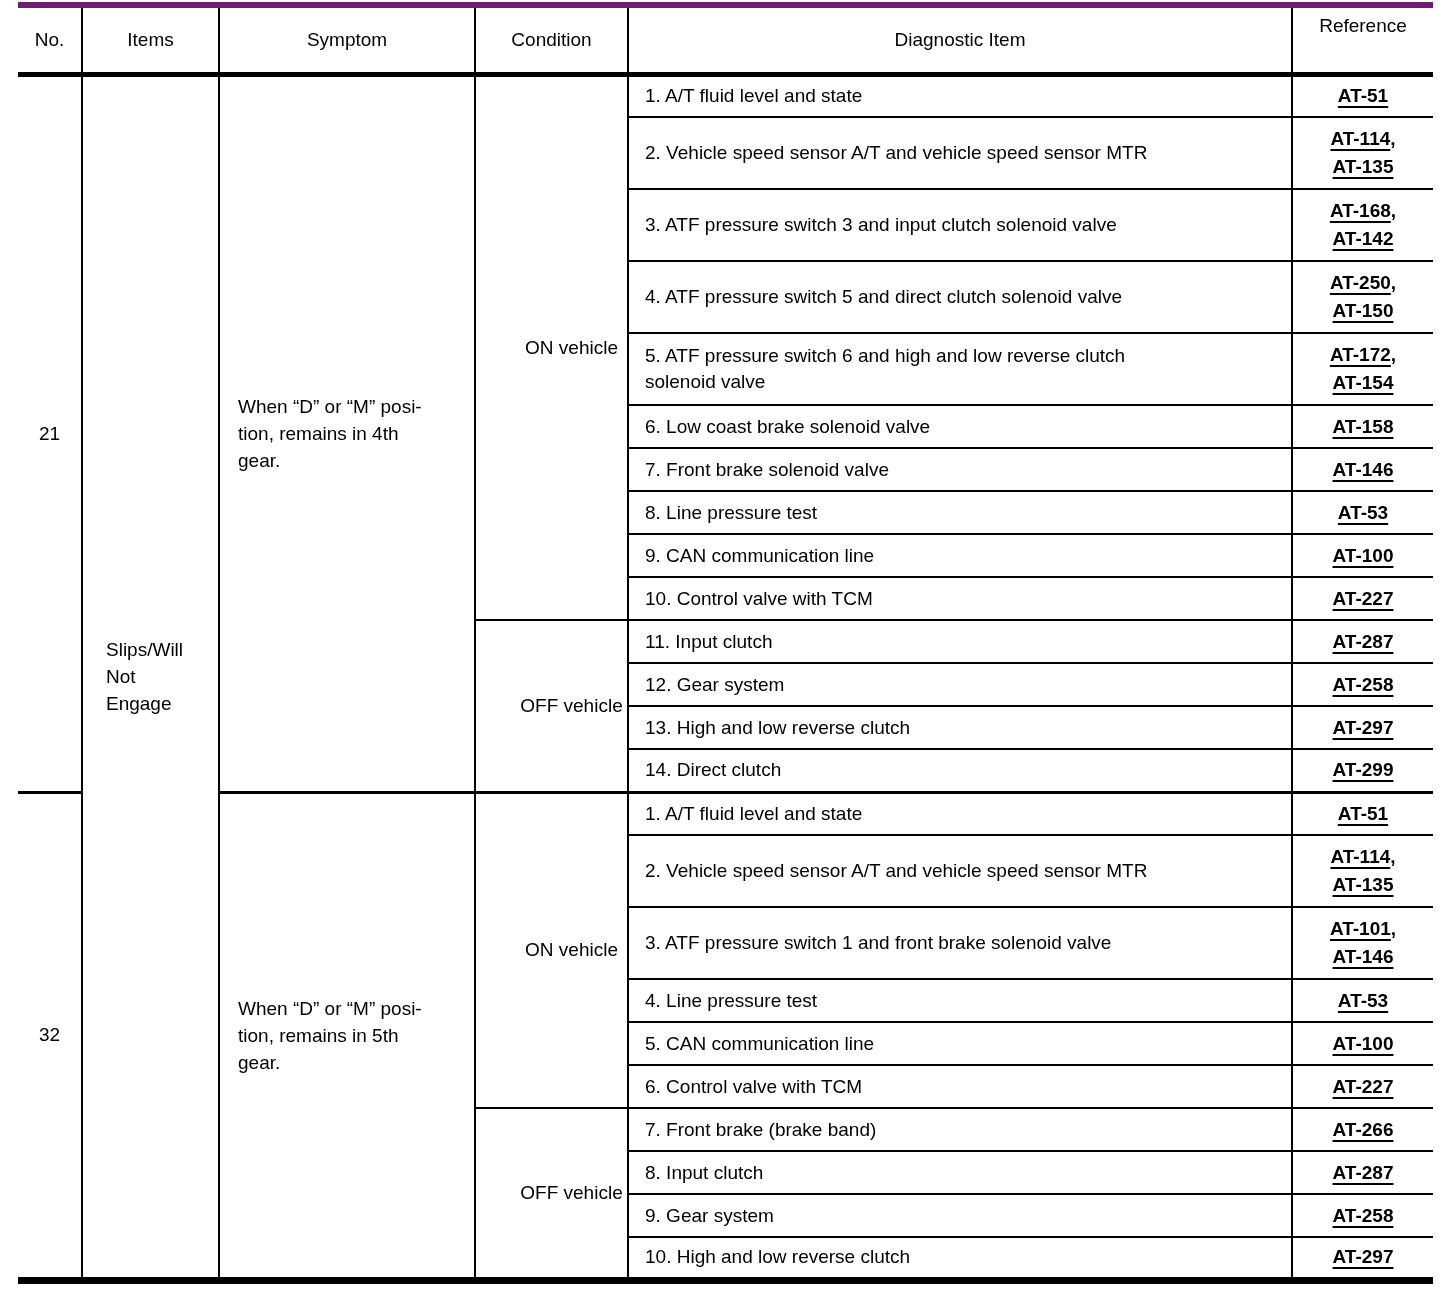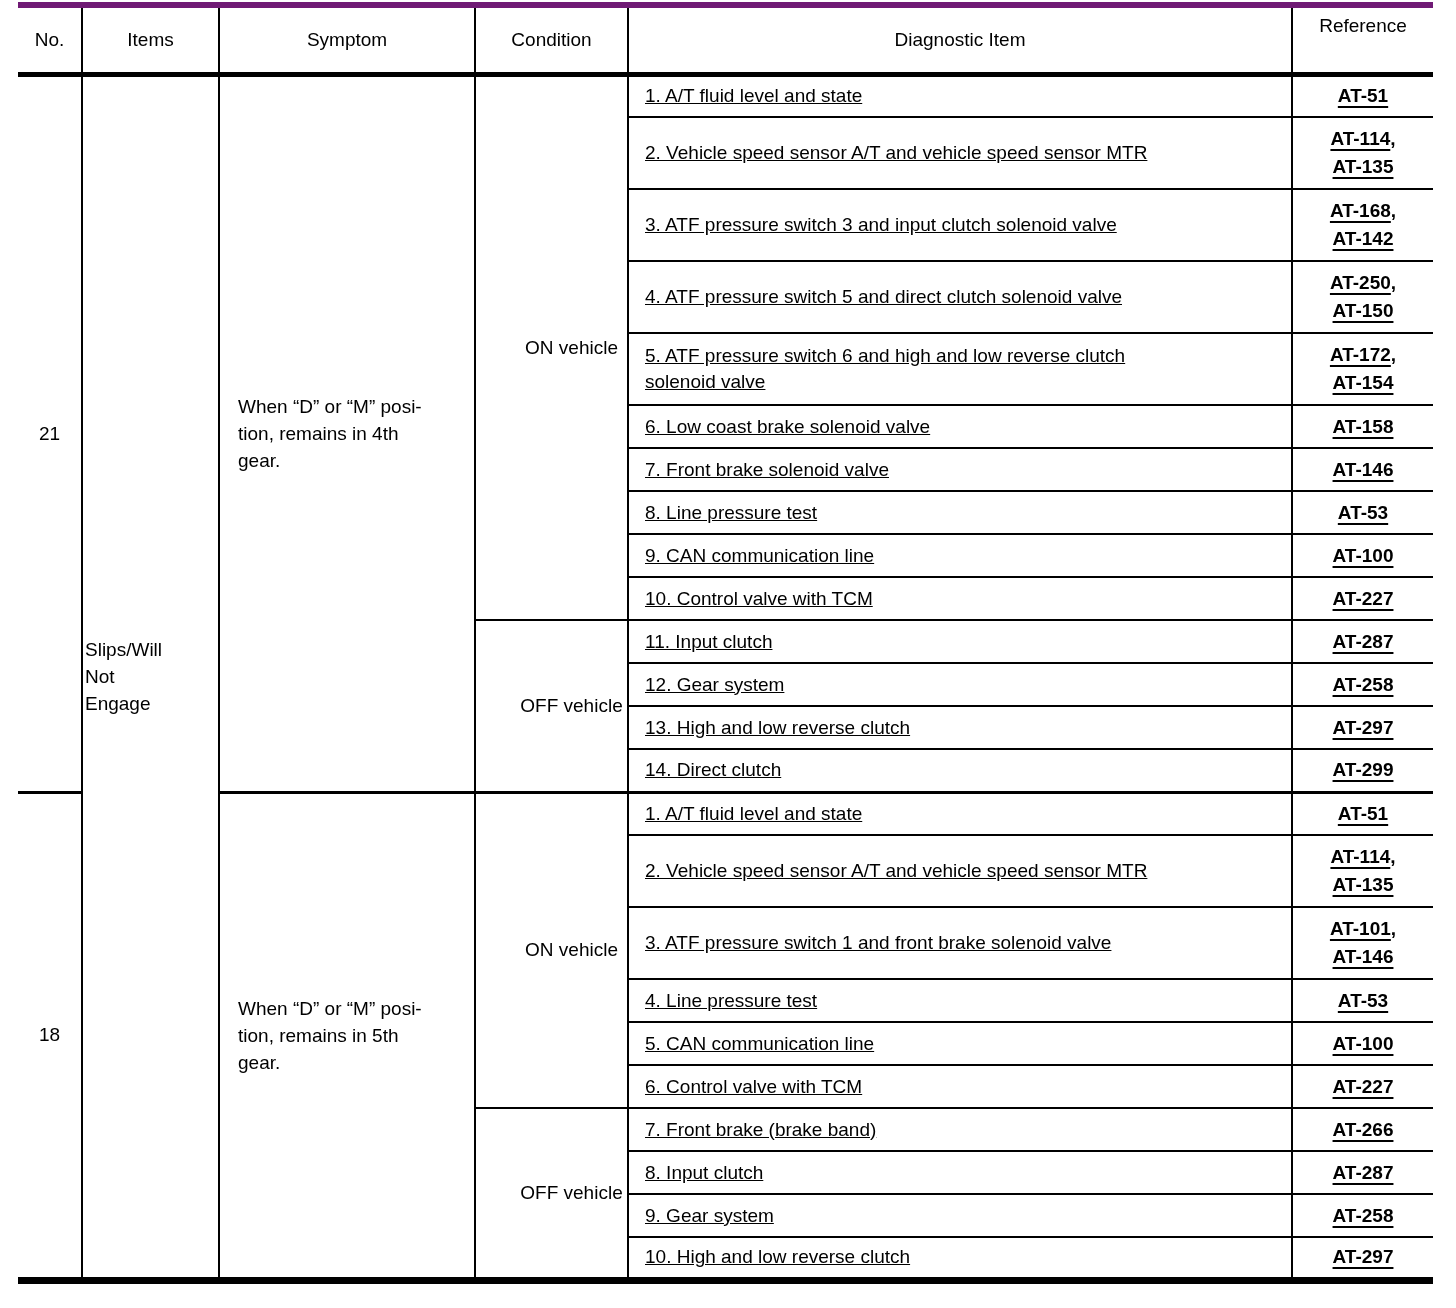--- a/index.html
+++ b/index.html
@@ -41,37 +41,36 @@
   th.last-col, td.ref-cell { border-right: none; }
   th.ref-head {
     vertical-align: top;
     padding-top: 7px;
   }
   tbody tr { height: 43px; }
   tbody tr.tall { height: 72px; }
   tbody tr.section-start td { border-top: 3px solid #000; }
   td.no-cell { text-align: center; }
   td.items-cell {
-    padding-left: 2px;
+    padding-left: 23px;
     white-space: pre-line;
     line-height: 27px;
   }
   td.symptom-cell {
     padding-left: 18px;
     padding-right: 6px;
     white-space: pre-line;
     line-height: 27px;
   }
   td.cond-cell { text-align: center; padding-left: 40px; }
   td.diag-cell {
     padding-left: 16px;
     padding-right: 4px;
     white-space: pre-line;
     line-height: 26px;
-    text-decoration: underline;
   }
   td.ref-cell {
     text-align: center;
     line-height: 28px;
     font-weight: bold;
   }
   .ref-line { display: block; }
   .ref-link {
     color: #000000;
     text-decoration: underline;
@@ -196,21 +195,21 @@
             <span class="ref-line"><span class="ref-link">AT-297</span></span>
           </td>
         </tr>
         <tr>
           <td class="diag-cell">14. Direct clutch</td>
           <td class="ref-cell">
             <span class="ref-line"><span class="ref-link">AT-299</span></span>
           </td>
         </tr>
         <tr class="section-start">
-          <td class="no-cell" rowspan="10">18</td>
+          <td class="no-cell" rowspan="10">32</td>
           <td class="symptom-cell" rowspan="10">When “D” or “M” posi-
 tion, remains in 5th
 gear.</td>
           <td class="cond-cell" rowspan="6">ON vehicle</td>
           <td class="diag-cell">1. A/T fluid level and state</td>
           <td class="ref-cell">
             <span class="ref-line"><span class="ref-link">AT-51</span></span>
           </td>
         </tr>
         <tr class="tall">

